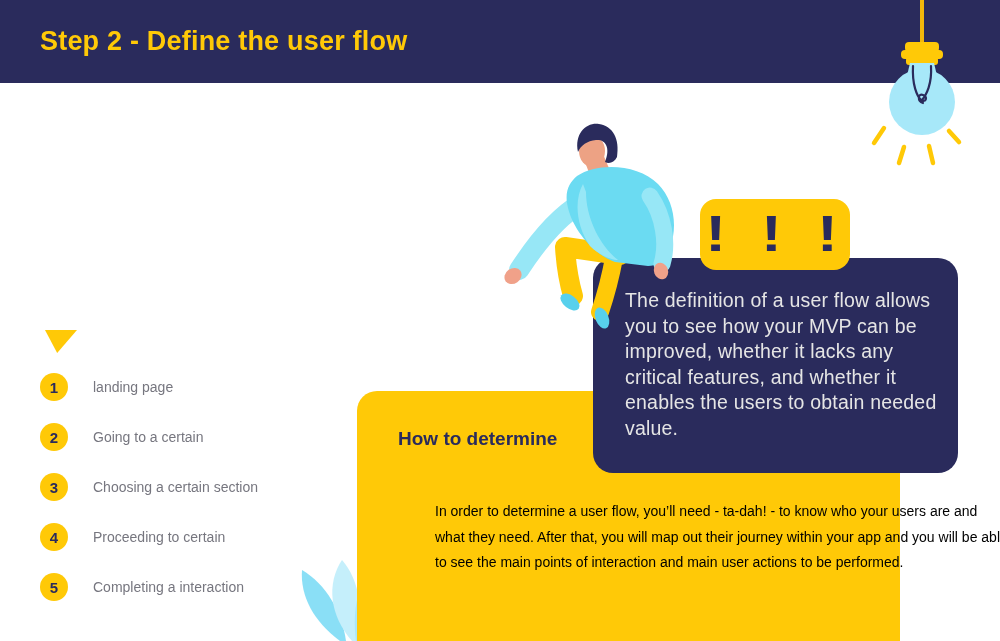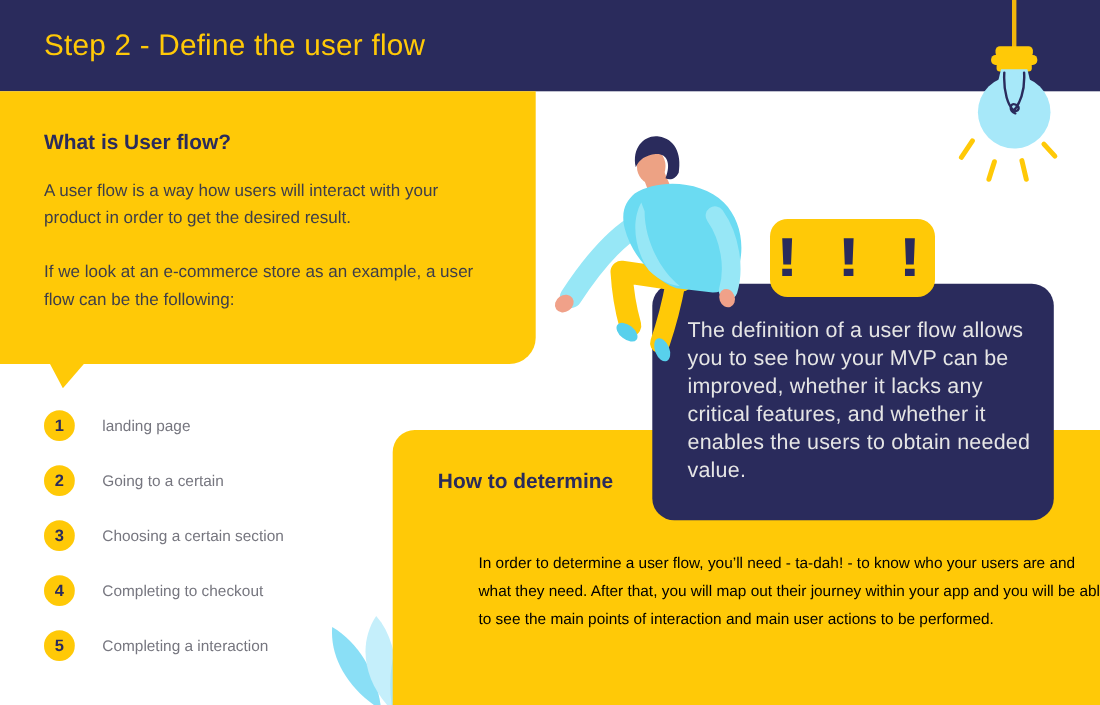--- a/index.html
+++ b/index.html
@@ -8,21 +8,21 @@
     position:relative; width:1000px; height:641px; overflow:hidden;
     background:#ffffff; font-family:"Liberation Sans", sans-serif;
   }
   
   .header {
     position:absolute; left:0; top:0; width:1000px; height:83px;
     background:#2A2B5C;
   }
   .header h1 {
     position:absolute; left:40px; top:26px;
-    font-size:27px; font-weight:400; color:#FFC907; letter-spacing:0.2px;
+    font-size:27px; font-weight:700; color:#FFC907; letter-spacing:0.2px;
   }
   
   .panel-what {
     position:absolute; left:0; top:83px; width:487px; height:248px;
     background:#FFC907; border-radius:0 0 24px 0;
   }
   .panel-what h2 {
     position:absolute; left:40px; top:36px;
     font-size:19px; font-weight:700; color:#2A2B5C;
   }
@@ -49,21 +49,21 @@
     color:#2A2B5C; font-weight:700; font-size:15px;
     display:flex; align-items:center; justify-content:center; flex:0 0 28px;
   }
   .step-label {
     margin-left:25px; font-size:14px; color:#76767F;
   }
   
   .leaves { position:absolute; left:292px; top:552px; }
   
   .panel-how {
-    position:absolute; left:357px; top:391px; width:643px; height:250px;
+    position:absolute; left:357px; top:391px; width:543px; height:250px;
     background:#FFC907; border-radius:20px 0 0 0;
   }
   .panel-how h2 {
     position:absolute; left:41px; top:36px;
     font-size:19px; font-weight:700; color:#2A2B5C; line-height:24px;
   }
   .panel-how h2 span { display:block; }
   .panel-how p {
     position:absolute; left:41px; top:108px; width:574px;
     font-size:14px; line-height:25.5px; color:#000000;margin-left:37px;
@@ -110,43 +110,38 @@
     <circle cx="922" cy="102" r="33" fill="#A7E8F9"></circle>
     <path d="M913,66 C912,85 917,96 921,100 C926,103 928,97 923,95 C918,93 917,101 923,103 M931,66 C932,83 927,95 921,101" stroke="#2A2B5C" stroke-width="2.2" fill="none" stroke-linecap="round"></path>
     <g stroke="#FFC907" stroke-width="4.5" stroke-linecap="round">
       <line x1="884" y1="128" x2="874" y2="143"></line>
       <line x1="904" y1="147" x2="899" y2="163"></line>
       <line x1="929" y1="146" x2="933" y2="163"></line>
       <line x1="949" y1="131" x2="959" y2="142"></line>
     </g>
   </svg>
 
-  <section class="panel-what">
-    <h2>What is User flow?</h2>
-    <p class="p1">A user flow is a way how users will interact with your product in order to get the desired result.</p>
-    <p class="p2">If we look at an e-commerce store as an example, a user flow can be the following:</p>
-  </section>
   <div class="bubble-tail"></div>
 
   <ol class="steps">
     <li class="step">
       <span class="step-num">1</span>
       <span class="step-label">landing page</span>
     </li>
     <li class="step">
       <span class="step-num">2</span>
       <span class="step-label">Going to a certain</span>
     </li>
     <li class="step">
       <span class="step-num">3</span>
       <span class="step-label">Choosing a certain section</span>
     </li>
     <li class="step">
       <span class="step-num">4</span>
-      <span class="step-label">Completing to checkout</span>
+      <span class="step-label">Proceeding to certain</span>
     </li>
     <li class="step">
       <span class="step-num">5</span>
       <span class="step-label">Completing a interaction</span>
     </li>
   </ol>
 
   <svg class="leaves" width="106" height="89" viewBox="292 552 106 89">
     <path d="M340,641 C314,622 300,596 302,570 C326,584 342,612 346,641 Z" fill="#8ADFF6"></path>
     <path d="M352,641 C330,616 326,584 342,560 C360,580 364,616 358,641 Z" fill="#C5EFFB"></path>

